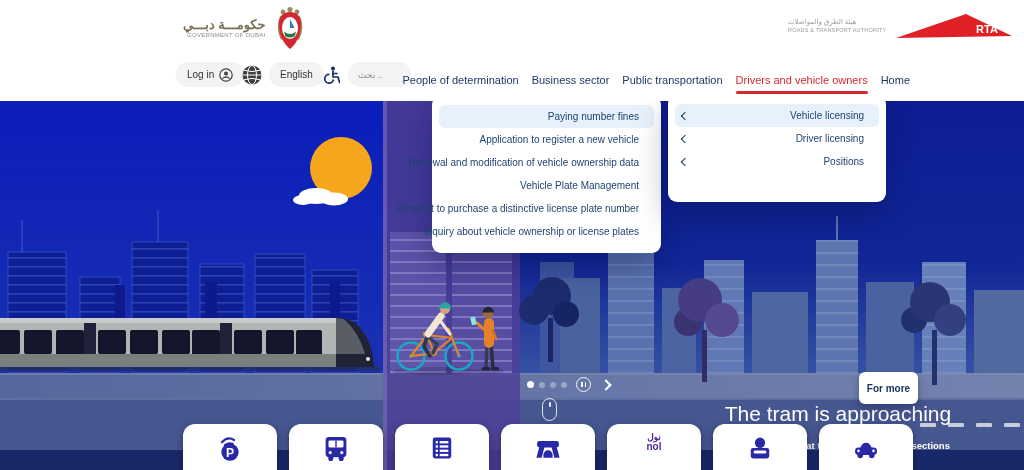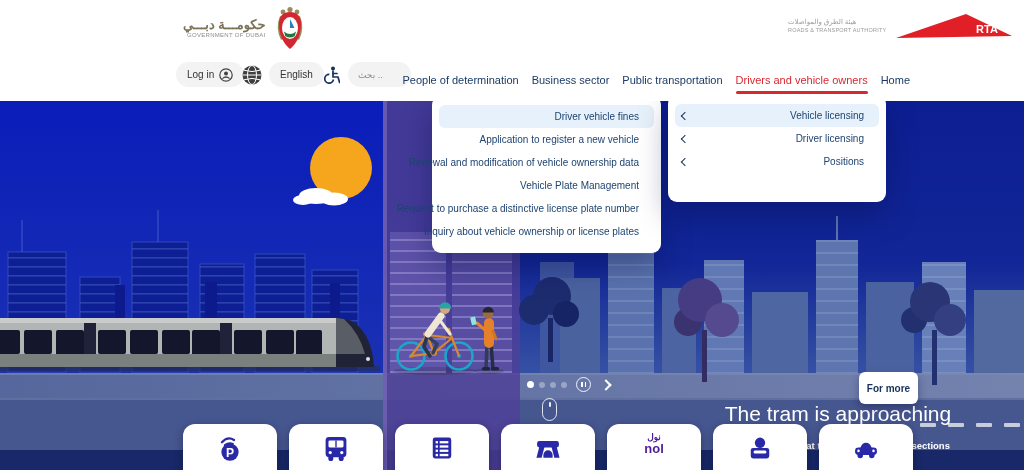--- a/index.html
+++ b/index.html
@@ -66,21 +66,21 @@
   .menu-item.highlighted{background:#e7f1fb;}
   .chev-left{position:absolute;left:7px;top:9px;width:5px;height:5px;border-style:solid;
     border-color:#16325c;border-width:0 1.8px 1.8px 0;transform:rotate(135deg);}
   
   .cards{position:absolute;top:424px;left:0;width:1024px;z-index:8;}
   .card{position:absolute;top:0;width:94px;height:60px;background:#fff;border-radius:12px;
     box-shadow:0 3px 9px rgba(0,0,30,.35);display:flex;align-items:flex-start;justify-content:center;
     padding-top:9px;box-sizing:border-box;cursor:pointer;}
   .nol-text{text-align:center;color:#4c1d95;line-height:1;}
   .nol-ar{font-size:9px;font-weight:bold;}
-  .nol-en{font-size:13px;font-weight:bold;text-align:right;}
+  .nol-en{font-size:10px;font-weight:bold;text-align:right;}
 </style>
 </head>
 <body>
 
 <div class="hero">
   <svg width="1024" height="378" viewBox="0 0 1024 378">
     <defs>
       <linearGradient id="leftGrad" x1="0" y1="0" x2="0" y2="1">
         <stop offset="0" stop-color="#0a1cba"></stop>
           <stop offset="1" stop-color="#2038b0"></stop>
@@ -339,21 +339,21 @@
     <li class="active">
       <span>Drivers and vehicle owners</span>
       <span class="nav-underline"></span>
     </li>
     <li><span>Home</span></li>
   </ul>
 </div>
 
 <div class="panel panel-services">
   <div class="menu-item highlighted">
-      <span>Driver vehicle fines</span>
+      <span>Paying number fines</span>
     </div>
   <div class="menu-item">
       <span>Application to register a new vehicle</span>
     </div>
   <div class="menu-item">
       <span>Renewal and modification of vehicle ownership data</span>
     </div>
   <div class="menu-item">
       <span>Vehicle Plate Management</span>
     </div>

